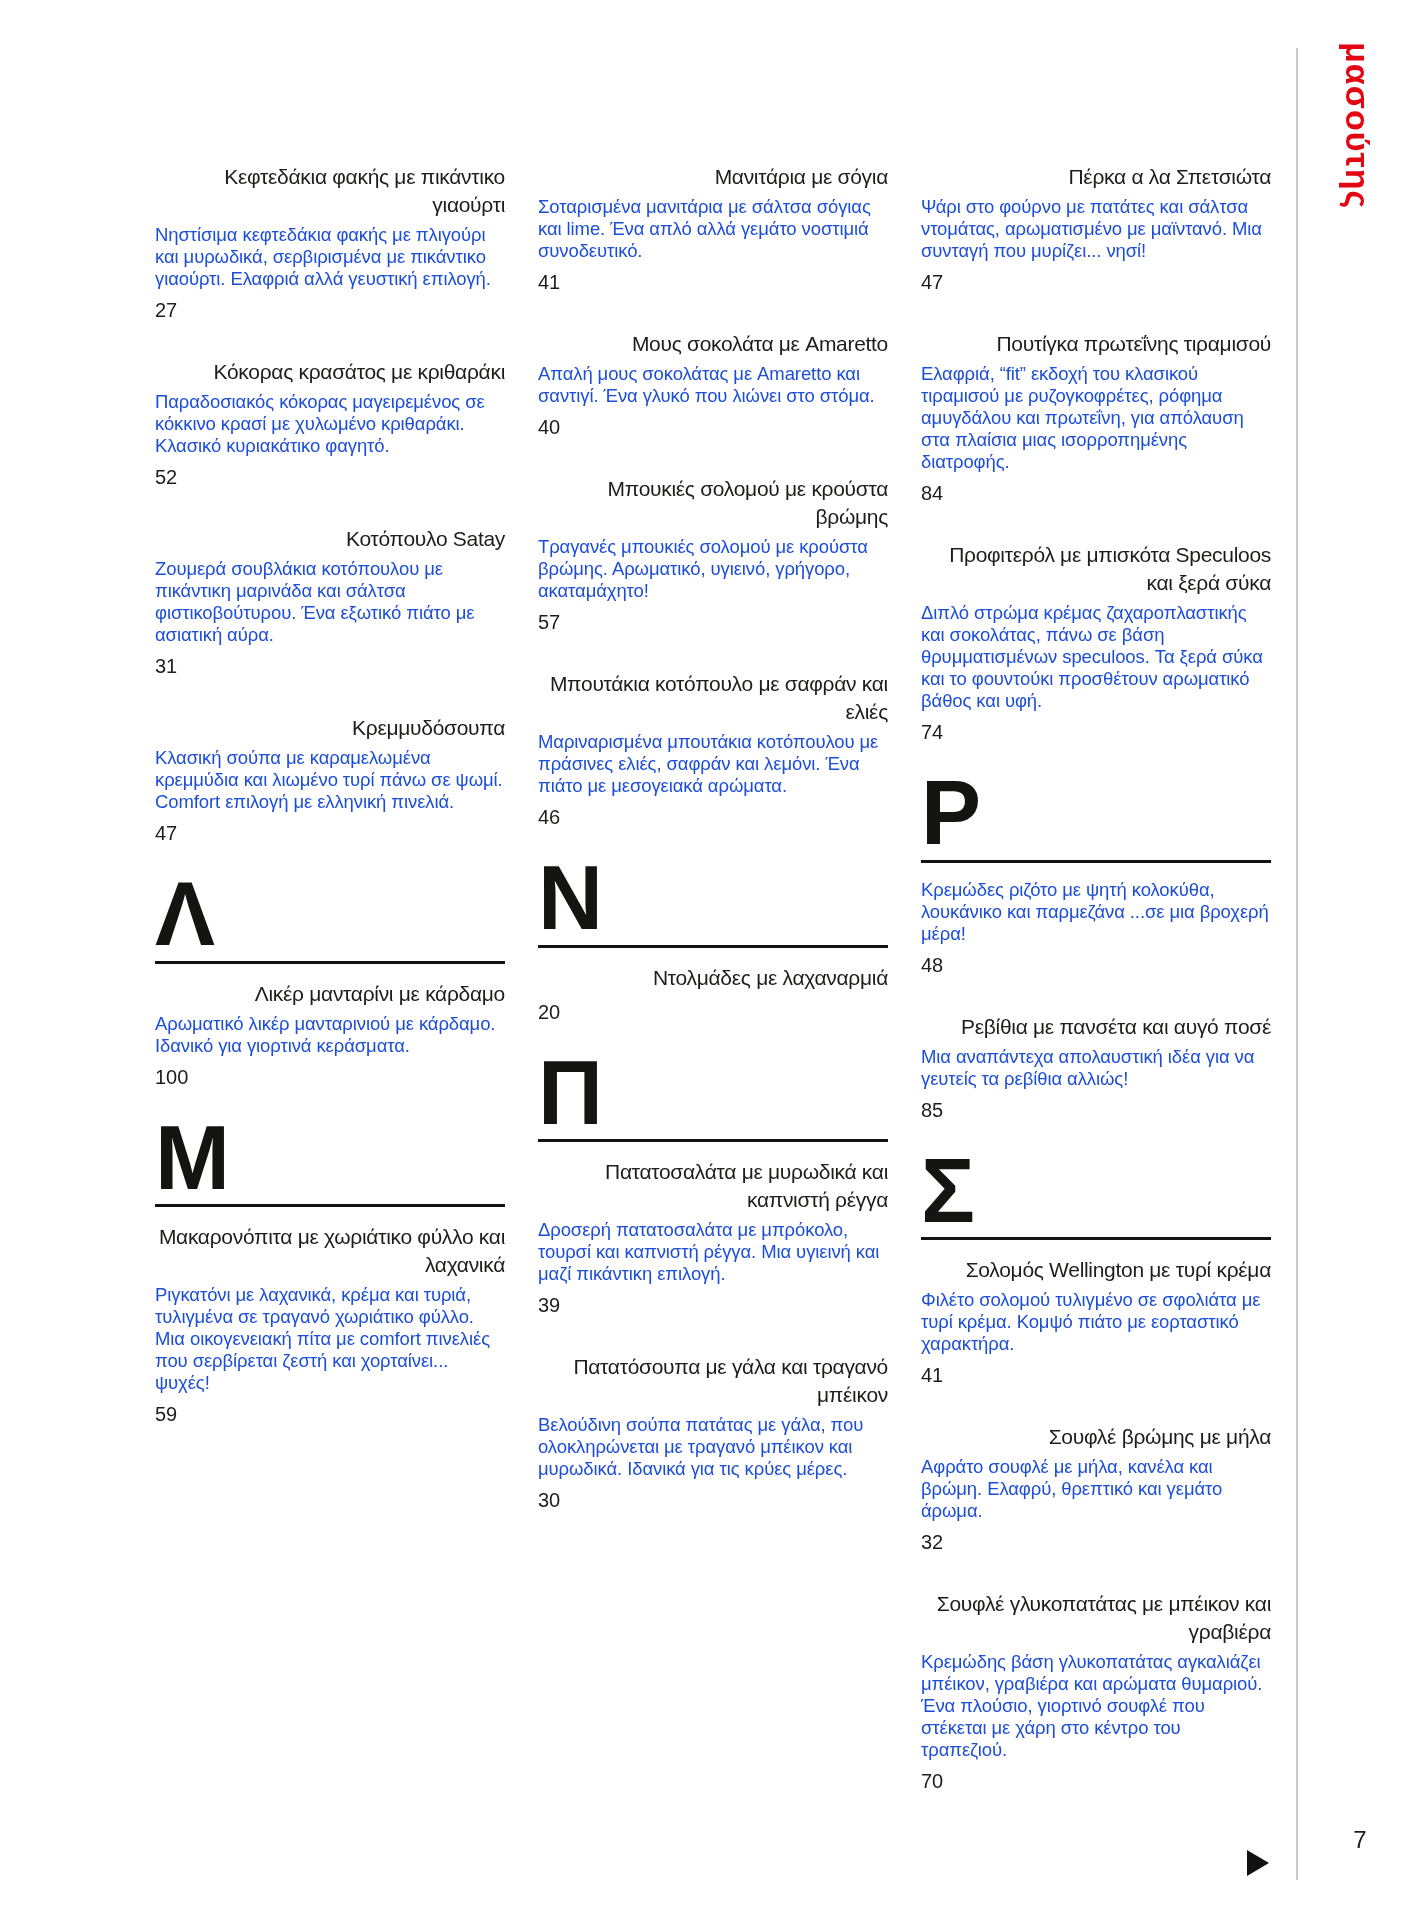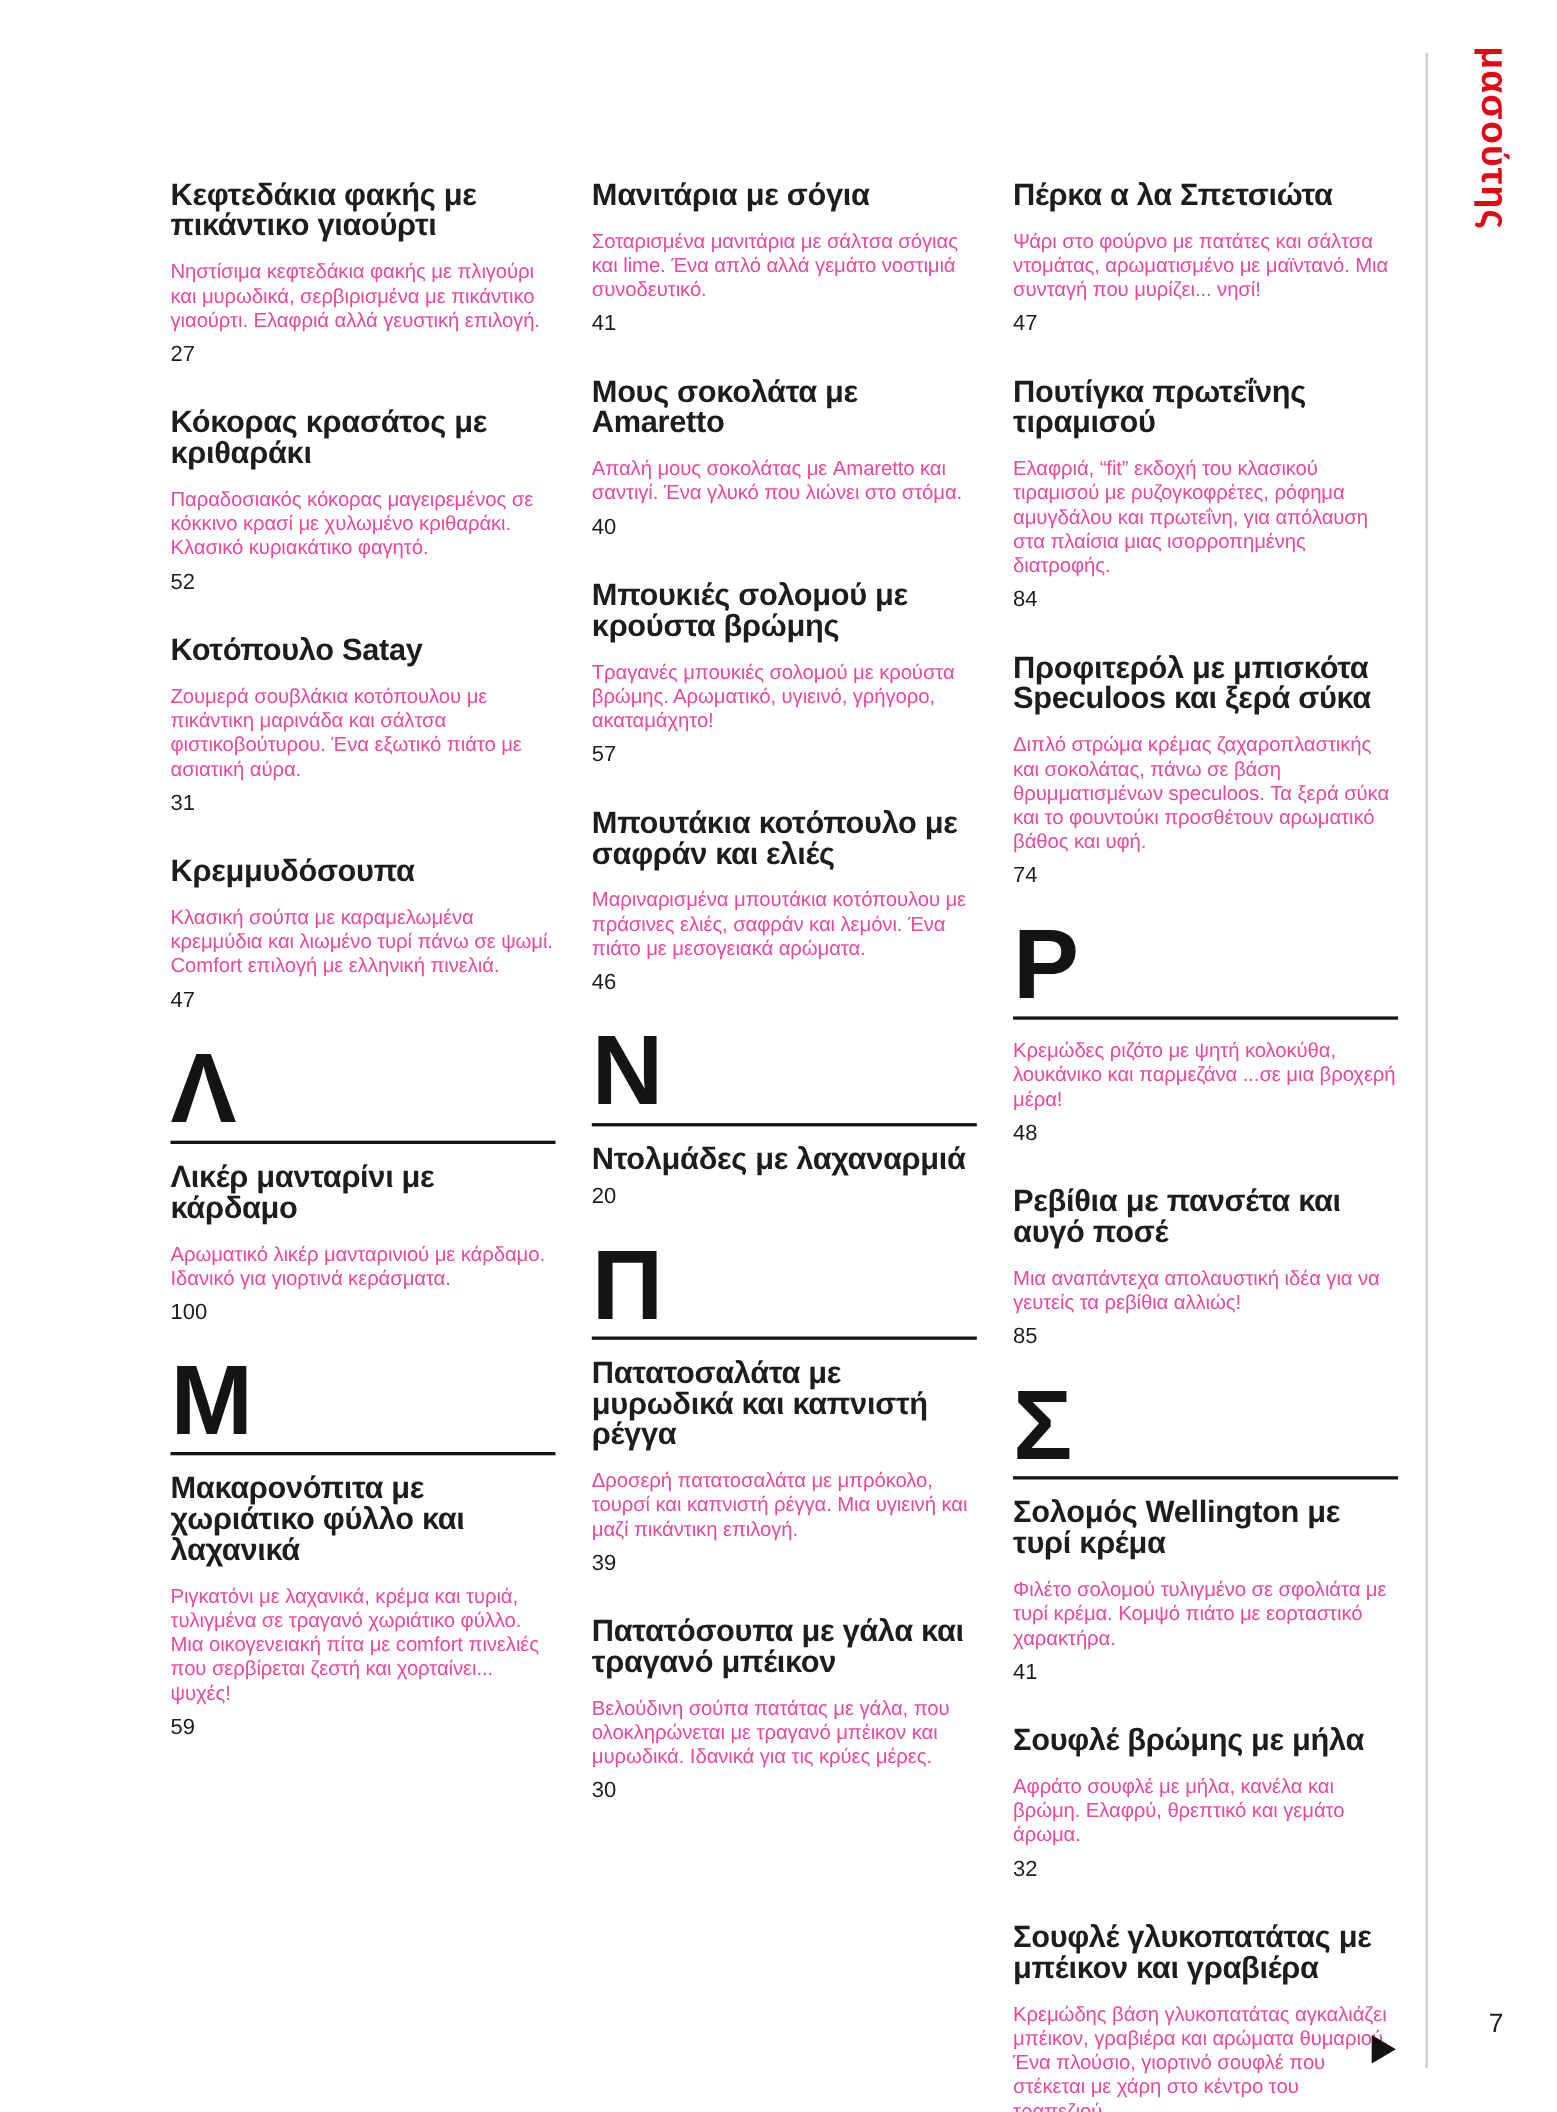--- a/index.html
+++ b/index.html
@@ -8,25 +8,26 @@
     font-family:"Liberation Sans","DejaVu Sans",sans-serif;
     overflow:hidden;
   }
   .col{position:absolute;top:163px;width:350px;}
   #col-0{left:155px;}
   #col-1{left:538px;}
   #col-2{left:921px;}
 
   .entry{margin-bottom:36px;}
   .entry .title{
-    font-size:28px;line-height:28px;font-weight:700;color:#1d1d1b;
+    font-size:21px;line-height:28px;font-weight:400;color:#1d1d1b;
     letter-spacing:-0.3px;
+    text-align:right;
   }
   .entry .desc{
-    font-size:18.5px;line-height:22px;color:#ec4899;margin-top:17px;
+    font-size:18.5px;line-height:22px;color:#1d4ed8;margin-top:5px;
     letter-spacing:-0.1px;
   }
   .entry .pnum{
     font-size:20px;line-height:24px;font-weight:400;color:#1d1d1b;margin-top:8px;
   }
 
   .section{margin-top:18px;margin-bottom:0;}
   .section .letter{
     font-size:90px;line-height:0.74;font-weight:700;color:#141412;
     letter-spacing:-2px;

